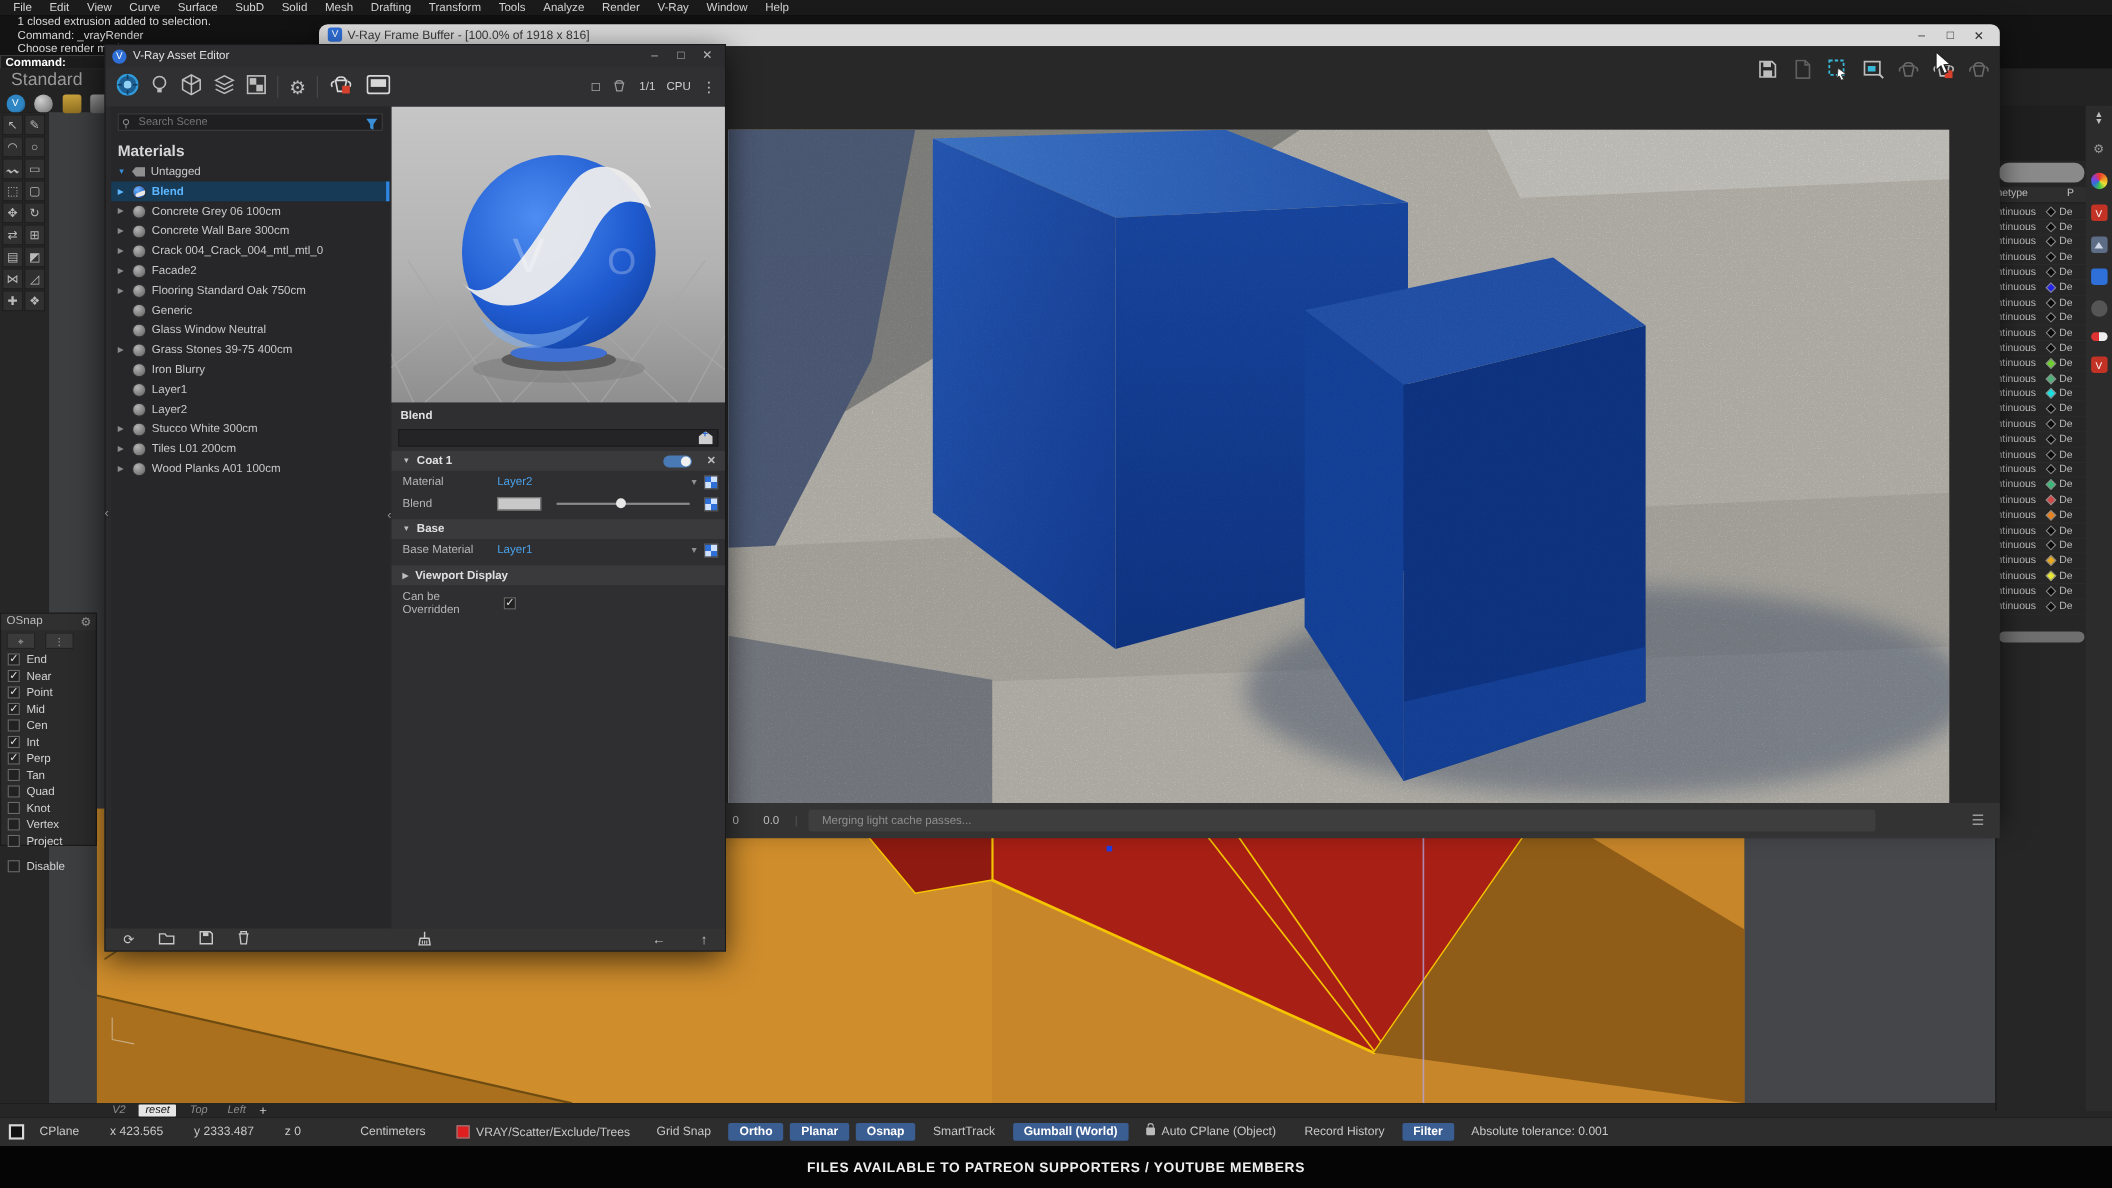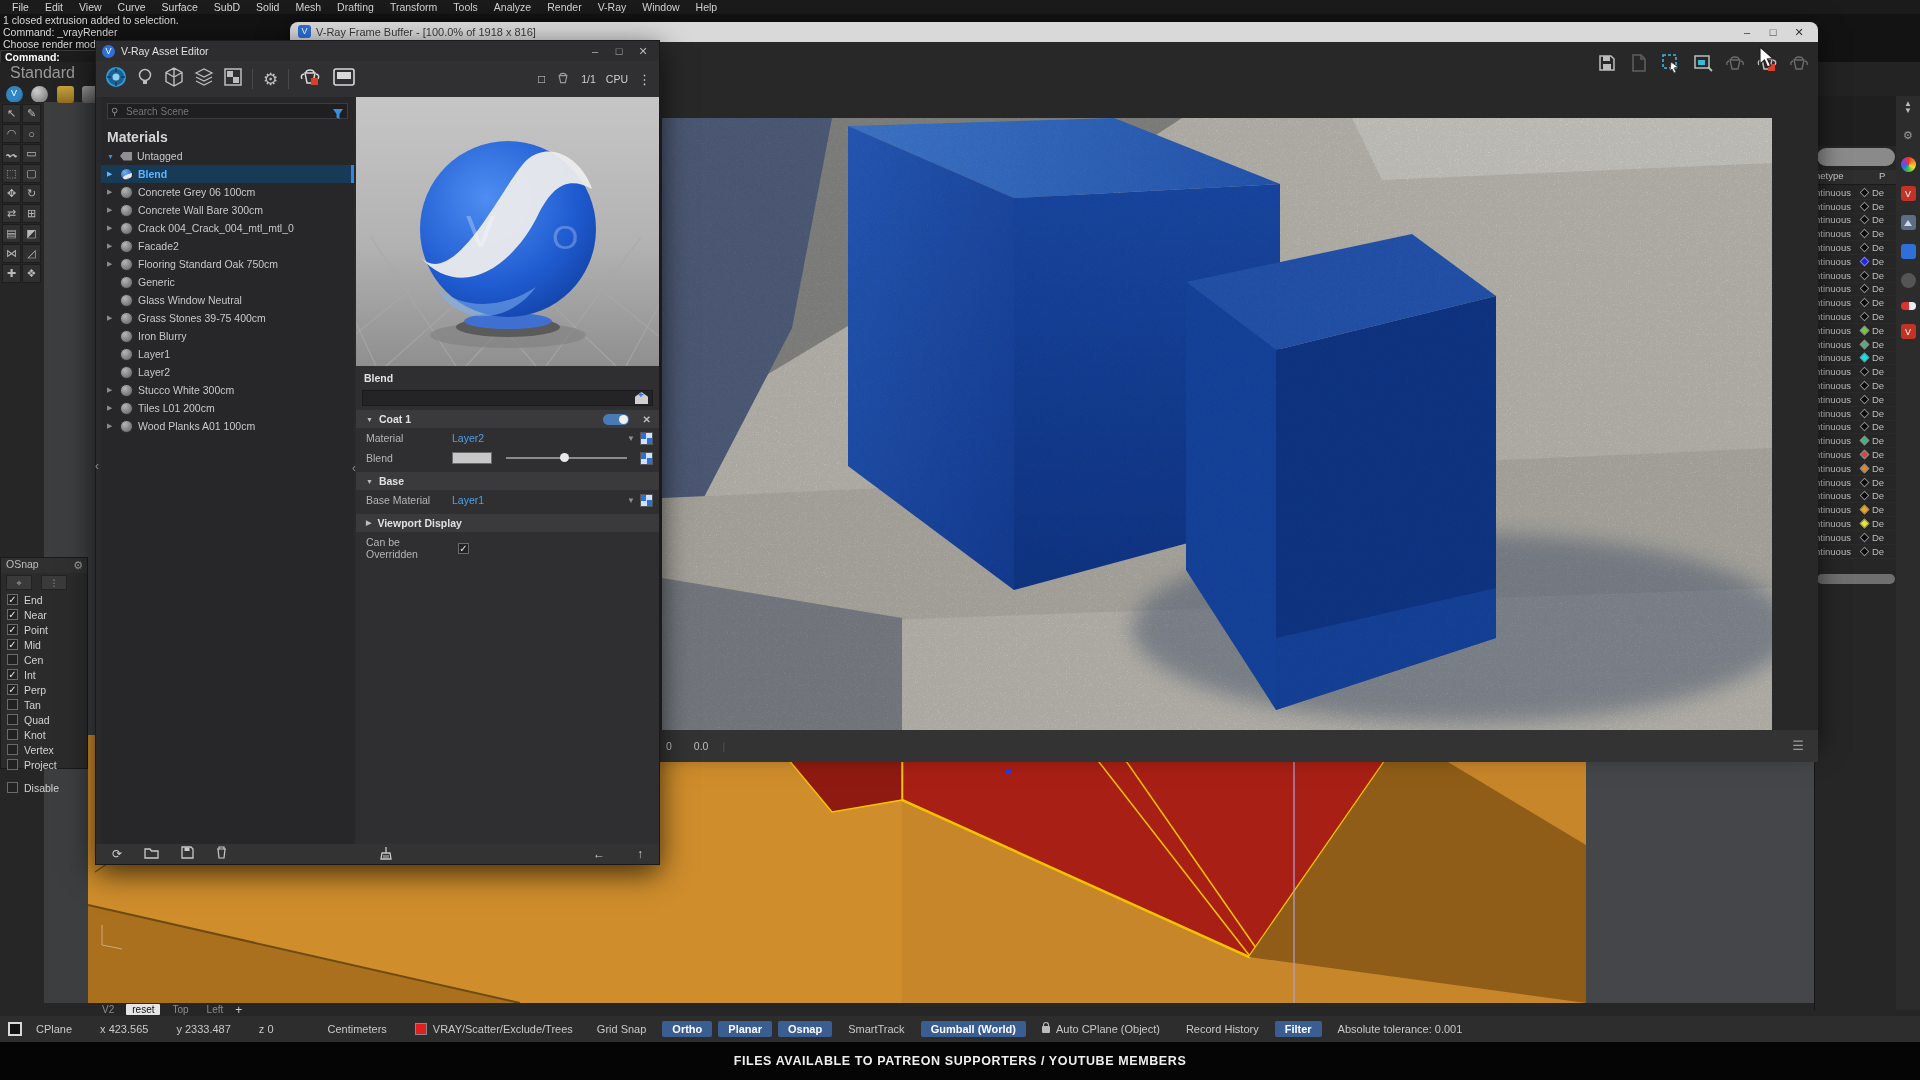--- a/index.html
+++ b/index.html
@@ -6,21 +6,21 @@
   html,body { width:1920px; height:1080px; overflow:hidden; background:#000; }
   body { font-family:"Liberation Sans", sans-serif; color:#ccc; position:relative; }
   .abs { position:absolute; }
 
   
   #menu-bar { left:0; top:0; width:1920px; height:14px; background:#1b1b1b; display:flex; align-items:center; padding-left:4px; z-index:3; }
   .menu-item { font-size:10.5px; color:#d6d6d6; padding:0 8px; cursor:default; }
 
   
   #command-area { left:0; top:14px; width:1920px; height:48px; background:#131313; z-index:1; }
-  .cmd-line { font-size:10.5px; color:#d8d8d8; height:12px; line-height:12px; padding-left:3px; white-space:nowrap; }
+  .cmd-line { font-size:10.5px; color:#d8d8d8; height:12px; line-height:12px; padding-left:16px; white-space:nowrap; }
   #command-prompt { font-weight:bold; color:#fff; background:#1d1d1d; border:1px solid #3a3a3a; width:200px; height:13px; line-height:12px; padding-left:4px; font-size:10.5px; }
 
   
   #top-toolbar { left:0; top:62px; width:1920px; height:40px; background:#232323; z-index:1; }
   .tb-tab { font-size:16px; color:#9a9a9a; display:inline-block; padding:2px 10px; }
   .tb-ic { width:17px; height:17px; border-radius:3px; display:inline-block; margin:2px 2px; background:#3a3a3a; position:relative; }
   .tb-ic.vray { background:radial-gradient(circle at 40% 40%, #2f86c4 55%, #174a74); border-radius:50%; }
   .tb-ic.vray:after { content:"V"; position:absolute; left:5px; top:2px; font-size:9px; color:#fff; }
   .tb-ic.ball { background:radial-gradient(circle at 35% 30%, #cfcfcf, #6a6a6a); border-radius:50%; }
   .tb-ic.folder { background:linear-gradient(#caa23c,#8f6f20); }
@@ -38,21 +38,21 @@
 
   
   #osnap-panel { left:0; top:557px; width:88px; height:212px; background:#2b2b2b; border:1px solid #1a1a1a; z-index:4; font-size:10.5px; }
   #osnap-header { height:15px; color:#bdbdbd; padding-left:5px; background:#303030; position:relative; }
   #osnap-gear { position:absolute; right:4px; top:1px; color:#9a9a9a; font-size:11px; }
   .osnap-tab { display:inline-block; width:26px; height:15px; background:#3a3a3a; border:1px solid #222; margin:2px 1px 2px 5px; color:#aaa; font-size:9px; text-align:center; line-height:14px; }
   .osnap-row { display:flex; align-items:center; height:15px; padding-left:6px; gap:6px; color:#d2d2d2; }
   .cb { width:11px; height:11px; background:#222; border:1px solid #6a6a6a; font-size:10px; line-height:10px; color:#e8e8e8; text-align:center; }
 
   
-  #vtab-row { left:0; top:1003px; width:1920px; height:13px; background:#262626; display:flex; align-items:center; padding-left:96px; gap:6px; z-index:5; }
+  #vtab-row { left:0; top:1003px; width:1920px; height:13px; background:#262626; display:flex; align-items:center; padding-left:96px; gap:6px; z-index:5;font-style:italic; }
   .vtab { font-size:10px; color:#8d8d8d; padding:0 6px; }
   .vtab.active { background:#e6e6e6; color:#111; border-radius:1px; }
   #vtab-add { color:#cfcfcf; font-size:12px; }
 
   
   #status-bar { left:0; top:1016px; width:1920px; height:26px; background:#2d2d2e; display:flex; align-items:center; gap:0; z-index:5; font-size:11px; color:#c8c8c8; }
   .sb-item { padding:0 14px; white-space:nowrap; }
   .sb-toggle { padding:2px 10px; border-radius:2px; white-space:nowrap; }
   .sb-toggle.active { background:#3a5d92; color:#fff; font-weight:bold; }
   #sb-proj-icon { width:14px; height:14px; border:2px solid #d8d8d8; background:#111; margin-left:8px; }
@@ -439,20 +439,21 @@
       <polygon points="524,164 614,232 614,592 524,452" fill="#1950bc"></polygon>
       <polygon points="614,232 834,178 834,520 614,592" fill="#123f9e"></polygon>
       <polygon points="614,520 834,470 834,520 614,592" fill="#1e5ac8" opacity="0.6"></polygon>
       <rect width="1110" height="612" filter="url(#grain)" opacity="0.20"></rect>
     </svg>
 
     <div id="fb-stats">
       <span style="margin-left:376px;">0</span>
       <span style="margin-left:22px;">0.0</span>
       <span style="margin-left:14px; color:#555;">|</span>
+      <span id="fb-progress">Merging light cache passes...</span>
       <span id="fb-menu-ic">☰</span>
     </div>
   </div>
 </div>
 
 <div class="abs" id="ae-window">
   <div id="ae-titlebar">
     <span id="ae-logo">V</span>
     <span id="ae-title">V-Ray Asset Editor</span>
     <span id="ae-controls">

